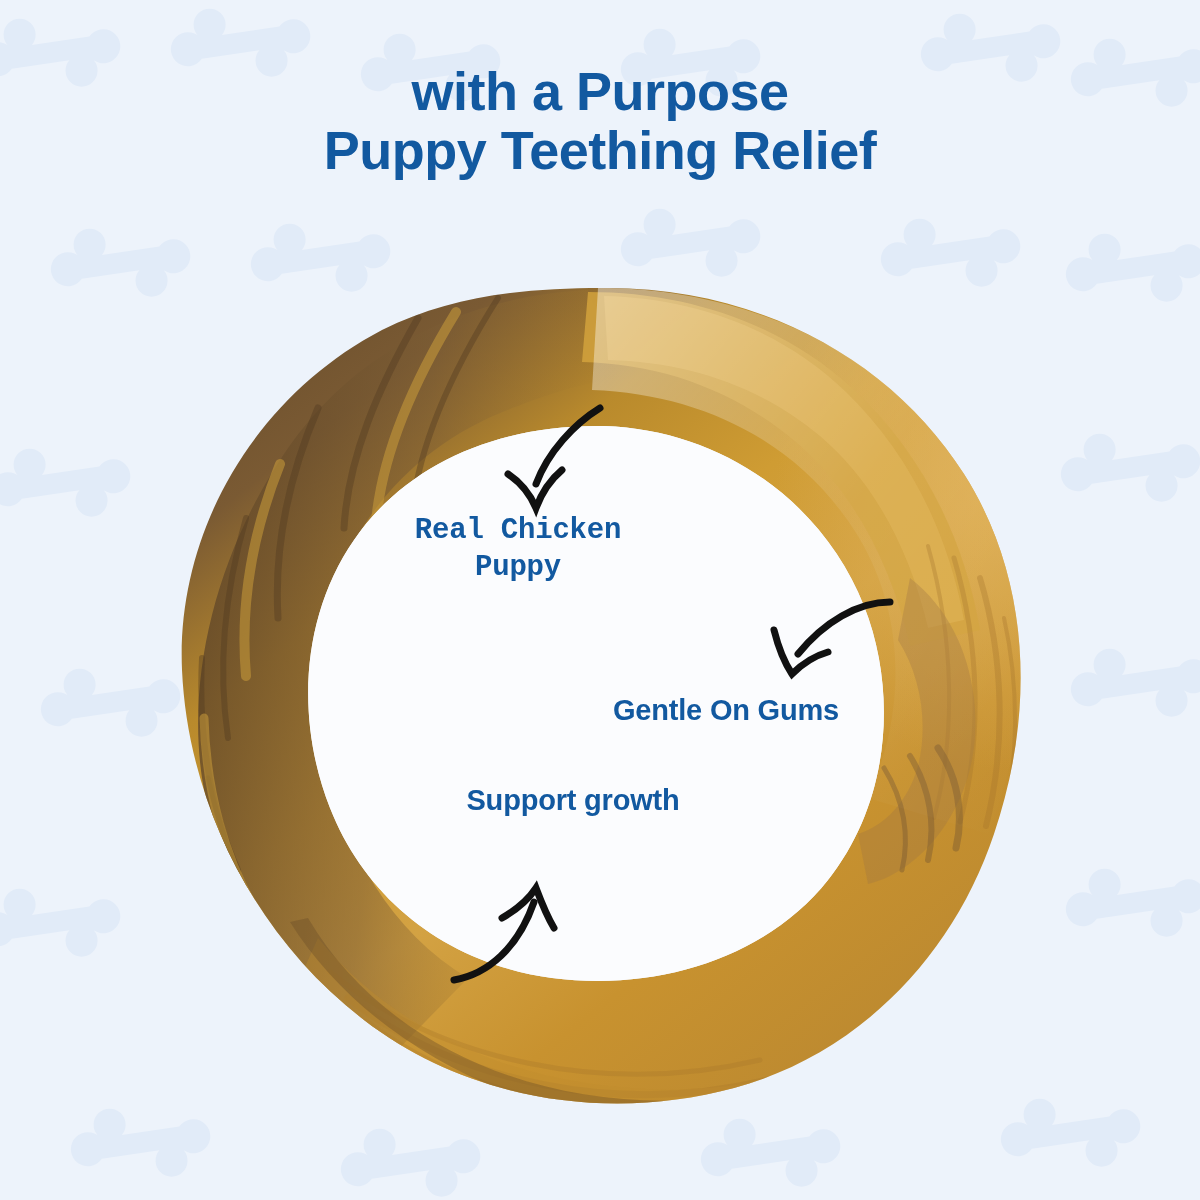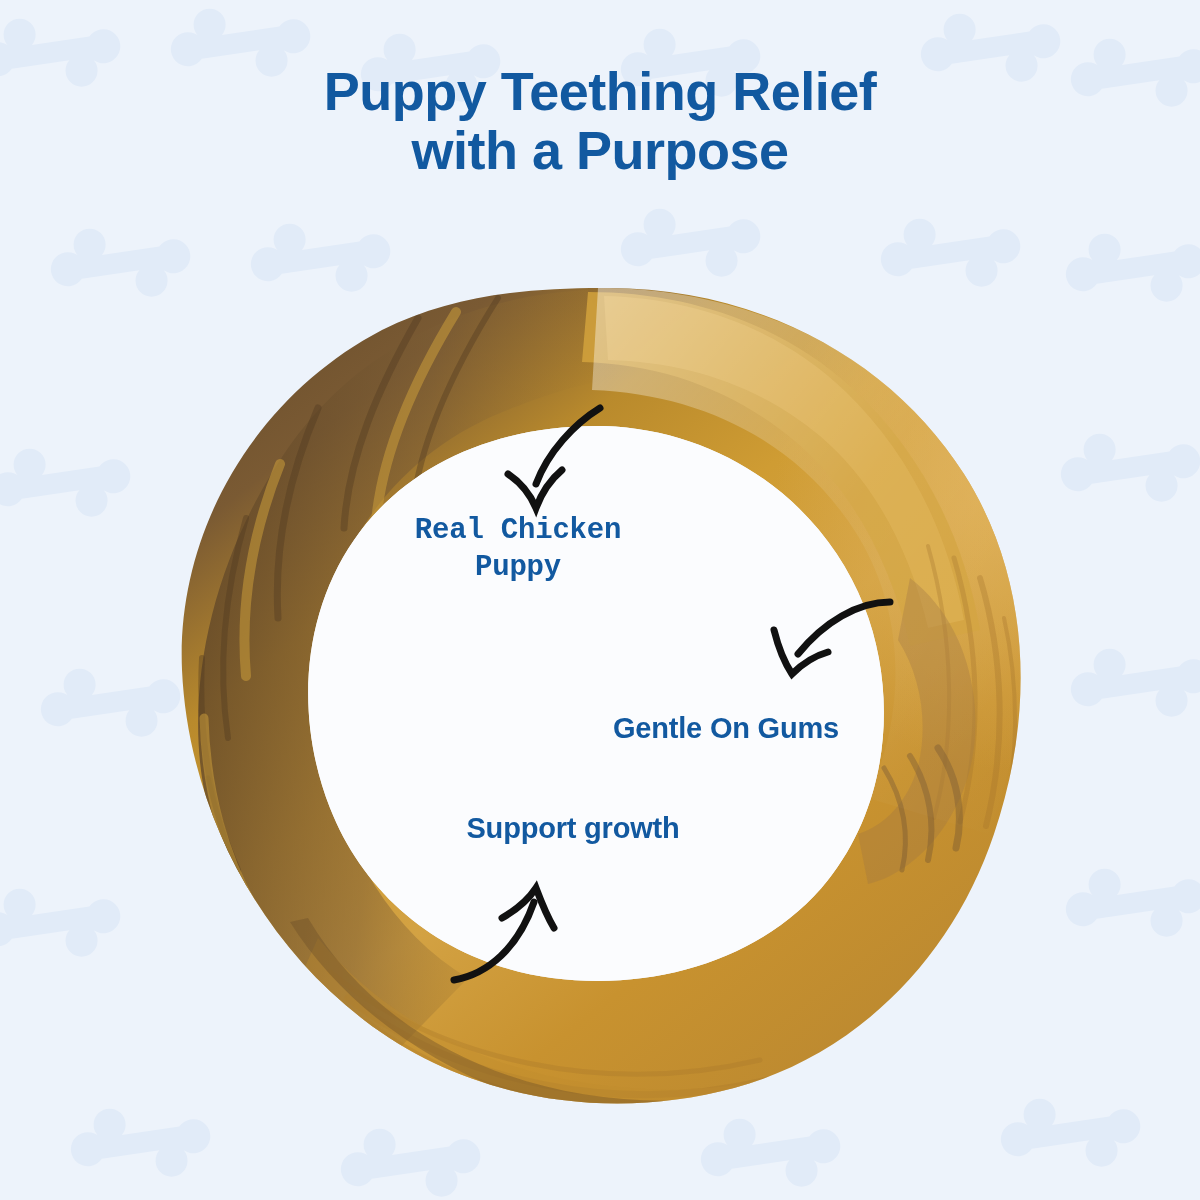--- a/index.html
+++ b/index.html
@@ -77,28 +77,27 @@
   .callout .c-line { display: block; }
 
   #callout-chicken {
     left: 378px;
     top: 512px;
     width: 280px;
     font-family: Liberation Mono, monospace;
   }
   #callout-gums {
     left: 566px;
-    top: 710px;
+    top: 692px;
     width: 320px;
   }
   #callout-growth {
     left: 368px;
     top: 782px;
     width: 410px;
-    margin-top: 28px;
   }
 
   
   .arrow-layer {
     position: absolute;
     z-index: 8;
     pointer-events: none;
   }
   #arrow-chicken { left: 478px; top: 398px; width: 140px; height: 120px; }
   #arrow-gums    { left: 758px; top: 588px; width: 140px; height: 100px; }
@@ -149,22 +148,22 @@
       <use href="#bone-shape" transform="translate(1145,890) rotate(-35)"></use>
 
       <use href="#bone-shape" transform="translate(150,1130) rotate(-35)"></use>
       <use href="#bone-shape" transform="translate(420,1150) rotate(-35)"></use>
       <use href="#bone-shape" transform="translate(780,1140) rotate(-35)"></use>
       <use href="#bone-shape" transform="translate(1080,1120) rotate(-35)"></use>
     </g>
   </svg>
 
   <div id="headline">
+    <span class="hl-line">with a Purpose</span>
     <span class="hl-line">Puppy Teething Relief</span>
-    <span class="hl-line">with a Purpose</span>
   </div>
 
   <div id="product-wrap">
     <svg viewBox="0 0 868 830" aria-hidden="true">
       <defs>
 
         <linearGradient id="ringBody" x1="0.10" y1="0.02" x2="0.82" y2="0.92">
           <stop offset="0.00" stop-color="#6b4f2d"></stop>
           <stop offset="0.14" stop-color="#7a5a33"></stop>
           <stop offset="0.30" stop-color="#b98a2c"></stop>

